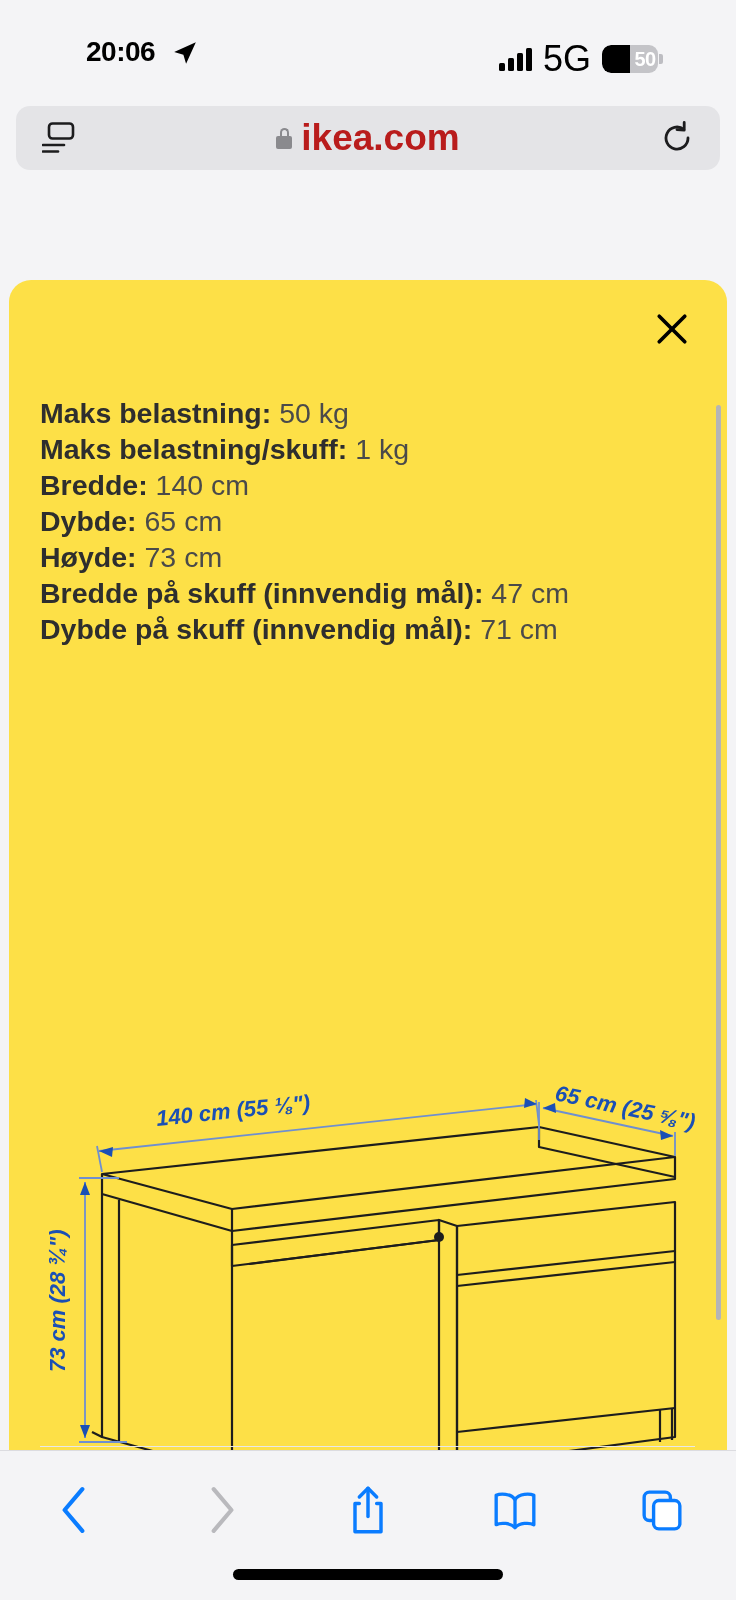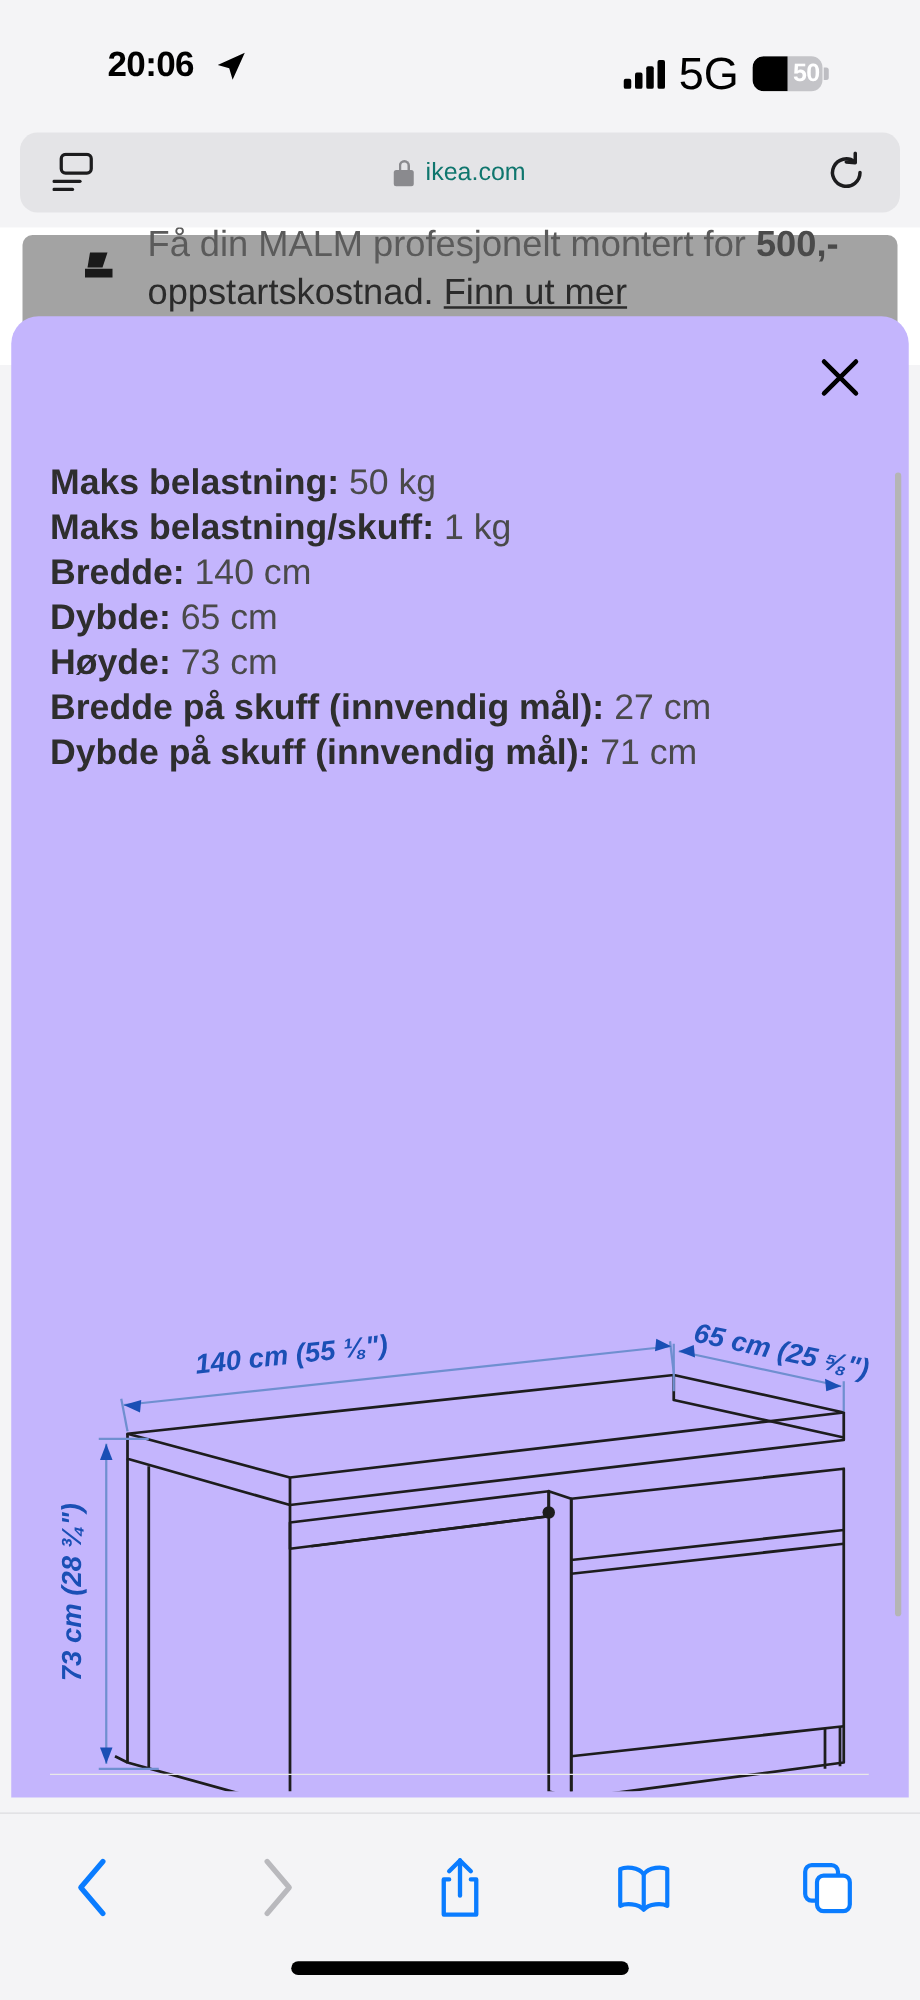--- a/index.html
+++ b/index.html
@@ -88,21 +88,21 @@
   .lock-icon { width: 16px; height: 21px; position: relative; }
   .lock-body {
     position: absolute; bottom: 0; left: 0; width: 16px; height: 13px;
     background: #8a8a8e; border-radius: 2px;
   }
   .lock-shackle {
     position: absolute; top: 0; left: 3.2px; width: 9.6px; height: 10px;
     border: 2.6px solid #8a8a8e; border-bottom: none;
     border-radius: 6px 6px 0 0;
   }
-  .url-text { font-size: 20px; color: #0f766e; }
+  .url-text { font-size: 37px; color: #b91c1c; font-weight: bold; }
   .url-reload { position: absolute; right: 26px; top: 15px; width: 34px; height: 34px; }
 
   
   .page-behind {
     position: absolute; top: 182px; left: 0;
     width: 736px; height: 110px;
     background: #ffffff;
     overflow: hidden;
   }
   .promo-banner {
@@ -118,23 +118,23 @@
   }
   .promo-line1 b { color: #4a4a4a; }
   .promo-line2 {
     position: absolute; left: 100px; top: 30px;
     font-size: 29px; color: #2b2b2b; white-space: nowrap;
   }
   .promo-line2 a { color: #2b2b2b; text-decoration: underline; }
 
   
   .modal {
-    position: absolute; left: 9px; top: 253px;
+    position: absolute; left: 9px; top: 280px;
     width: 718px; height: 1185px;
-    background: #c4b5fd;
+    background: #fde047;
     border-radius: 22px 22px 0 0;
     overflow: hidden;
   }
   .close-btn {
     position: absolute; right: 34px; top: 28px;
     width: 42px; height: 42px;
     display: flex; align-items: center; justify-content: center;
     cursor: pointer;
   }
   .modal-scrollbar {
@@ -230,34 +230,20 @@
         </span>
         <span class="url-text">ikea.com</span>
       </div>
       <svg class="url-reload" viewBox="0 0 34 34">
         <path d="M28 17 a11 11 0 1 1 -4.2 -8.6" fill="none" stroke="#1c1c1e" stroke-width="2.8" stroke-linecap="round"></path>
         <path d="M24.2 1.5 L24.2 9.2 L17 8.6" fill="none" stroke="#1c1c1e" stroke-width="2.8" stroke-linecap="round" stroke-linejoin="round"></path>
       </svg>
     </div>
   </div>
 
-  <div class="page-behind">
-    <div class="promo-banner">
-      <svg class="promo-icon" viewBox="0 0 30 28">
-        <path d="M6 2 L20 2 L16 14 L4 14 Z" fill="#1a1a1a"></path>
-        <rect x="2" y="15" width="22" height="7" fill="#1a1a1a"></rect>
-      </svg>
-      <div class="promo-line1">
-        <span>Få din MALM profesjonelt montert for </span><b>500,-</b>
-      </div>
-      <div class="promo-line2">
-        <span>oppstartskostnad. </span><a href="#">Finn ut mer</a>
-      </div>
-    </div>
-  </div>
 
   <div class="modal">
 
     <div class="close-btn">
       <svg viewBox="0 0 24 24" width="34" height="34">
         <line x1="3" y1="3" x2="21" y2="21" stroke="#000" stroke-width="2.6" stroke-linecap="round"></line>
         <line x1="21" y1="3" x2="3" y2="21" stroke="#000" stroke-width="2.6" stroke-linecap="round"></line>
       </svg>
     </div>
 
@@ -279,21 +265,21 @@
       <div class="spec-row">
         <span class="k">Dybde:</span>
         <span class="v">65 cm</span>
       </div>
       <div class="spec-row">
         <span class="k">Høyde:</span>
         <span class="v">73 cm</span>
       </div>
       <div class="spec-row">
         <span class="k">Bredde på skuff (innvendig mål):</span>
-        <span class="v">27 cm</span>
+        <span class="v">47 cm</span>
       </div>
       <div class="spec-row">
         <span class="k">Dybde på skuff (innvendig mål):</span>
         <span class="v">71 cm</span>
       </div>
     </div>
 
     <svg class="drawing" viewBox="0 0 718 640">
       <g stroke="#1d1d1d" stroke-width="2.2" fill="none" stroke-linejoin="round">
 

